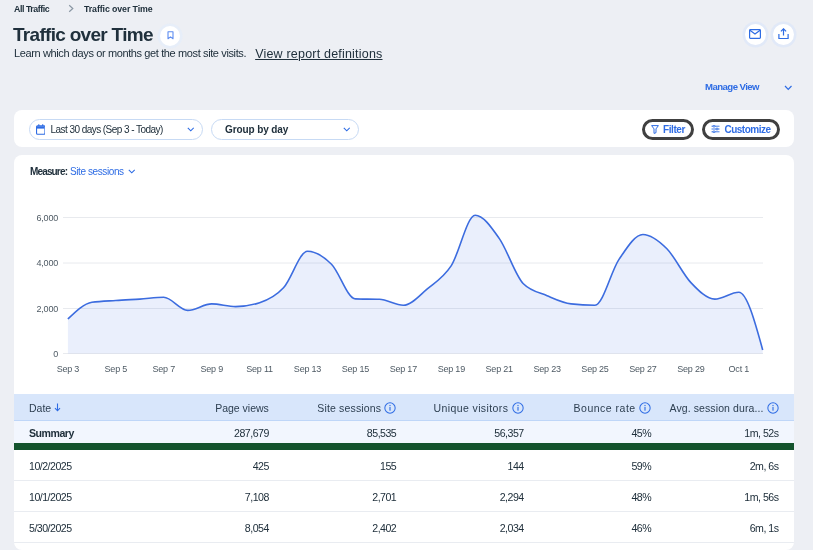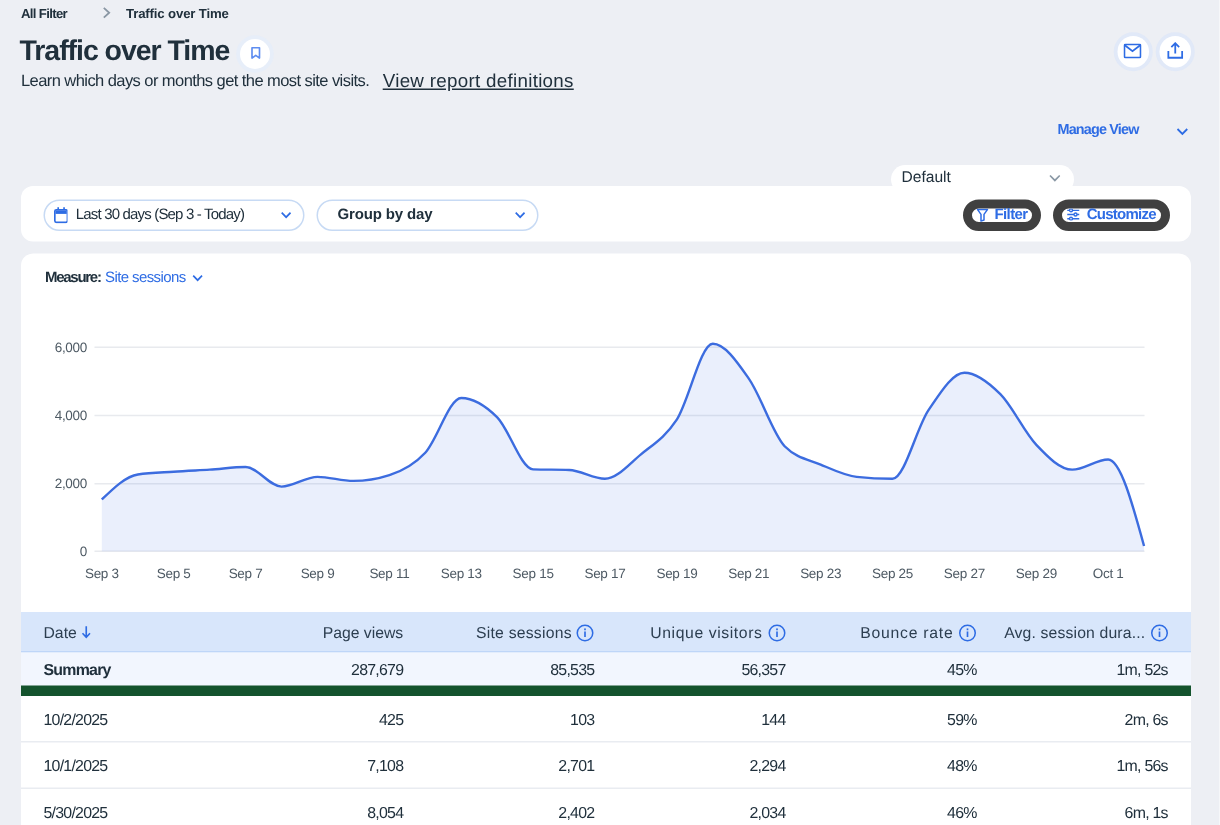--- a/index.html
+++ b/index.html
@@ -1,31 +1,31 @@
 <!DOCTYPE html>
 <html><head>
 <meta charset="utf-8">
 <style>
   * { margin:0; padding:0; box-sizing:border-box; }
   html,body { width:813px; height:550px; overflow:hidden; }
   body { background:#edeff4; font-family:"Liberation Sans",sans-serif; color:#20303c; position:relative; }
   .abs { position:absolute; }
   .blue { color:#2e6ce4; }
-  .card { position:absolute; background:#fff; border-radius:8px; left:14px; width:780px;margin-top:14px; }
+  .card { position:absolute; background:#fff; border-radius:8px; left:14px; width:780px; }
   .pill { position:absolute; display:flex; align-items:center; background:#fff; border:1px solid #c7daf4; border-radius:10.5px; height:20.5px; font-size:10px; letter-spacing:-0.3px; color:#20303c; }
-  .btn { position:absolute; display:flex; align-items:center; justify-content:center; background:#fff; border:6px solid #404040; border-radius:10.5px; height:20.5px; font-size:10px; font-weight:700; color:#2e6ce4; }
+  .btn { position:absolute; display:flex; align-items:center; justify-content:center; background:#fff; border:3px solid #404040; border-radius:10.5px; height:20.5px; font-size:10px; font-weight:700; color:#2e6ce4; }
   .circbtn { position:absolute; width:21px; height:21px; border-radius:50%; background:#fff; display:flex; align-items:center; justify-content:center; box-shadow:0 0 0 2.5px rgba(216,229,250,0.6); }
   .hcell { display:flex; justify-content:flex-end; align-items:center; padding-right:15.5px; }
   .vcell { width:127.5px; text-align:right; padding-right:15.5px; }
   svg { display:block; }
 </style>
 </head>
 <body>
 
-<div class="abs" style="left:14px; top:3.5px; font-size:8.8px; font-weight:700; letter-spacing:-0.45px;">All Filter</div>
+<div class="abs" style="left:14px; top:3.5px; font-size:8.8px; font-weight:700; letter-spacing:-0.45px;">All Traffic</div>
 <svg class="abs" style="left:67px; top:4px;" width="8" height="9" viewBox="0 0 8 9">
     <path d="M2.2 1.2 L5.8 4.5 L2.2 7.8" fill="none" stroke="#8a97a4" stroke-width="1.2"></path>
   </svg>
 <div class="abs" style="left:84px; top:3.5px; font-size:8.8px; font-weight:700; letter-spacing:-0.1px;">Traffic over Time</div>
 
 <div class="abs" style="left:13px; top:25.2px; font-size:19px; font-weight:700; letter-spacing:-0.7px; line-height:1;">Traffic over Time</div>
 <div class="abs" style="left:160px; top:25.5px; width:20px; height:20px; border-radius:50%; background:#fff; box-shadow:0 0 0 2.5px rgba(230,237,250,0.9); display:flex; align-items:center; justify-content:center;">
   <svg width="7" height="8.5" viewBox="0 0 7 8.5">
       <path d="M1 0.8 H6 V7.7 L3.5 5.9 L1 7.7 Z" fill="none" stroke="#5e8df0" stroke-width="1.1" stroke-linejoin="round"></path>
     </svg>
@@ -164,21 +164,21 @@
       <div style="width:143px; padding-left:15px; font-weight:700;">Summary</div>
       <div class="vcell">287,679</div>
         <div class="vcell">85,535</div>
         <div class="vcell">56,357</div>
         <div class="vcell">45%</div>
         <div class="vcell">1m, 52s</div>
     </div>
     <div style="display:flex; height:31px; border-bottom:1px solid #e9ecf1; align-items:center; padding-top:3px;">
       <div style="width:143px; padding-left:15px;">10/2/2025</div>
       <div class="vcell">425</div>
-        <div class="vcell">103</div>
+        <div class="vcell">155</div>
         <div class="vcell">144</div>
         <div class="vcell">59%</div>
         <div class="vcell">2m, 6s</div>
     </div>
     <div style="display:flex; height:31px; border-bottom:1px solid #e9ecf1; align-items:center; padding-top:3px;">
       <div style="width:143px; padding-left:15px;">10/1/2025</div>
       <div class="vcell">7,108</div>
         <div class="vcell">2,701</div>
         <div class="vcell">2,294</div>
         <div class="vcell">48%</div>

